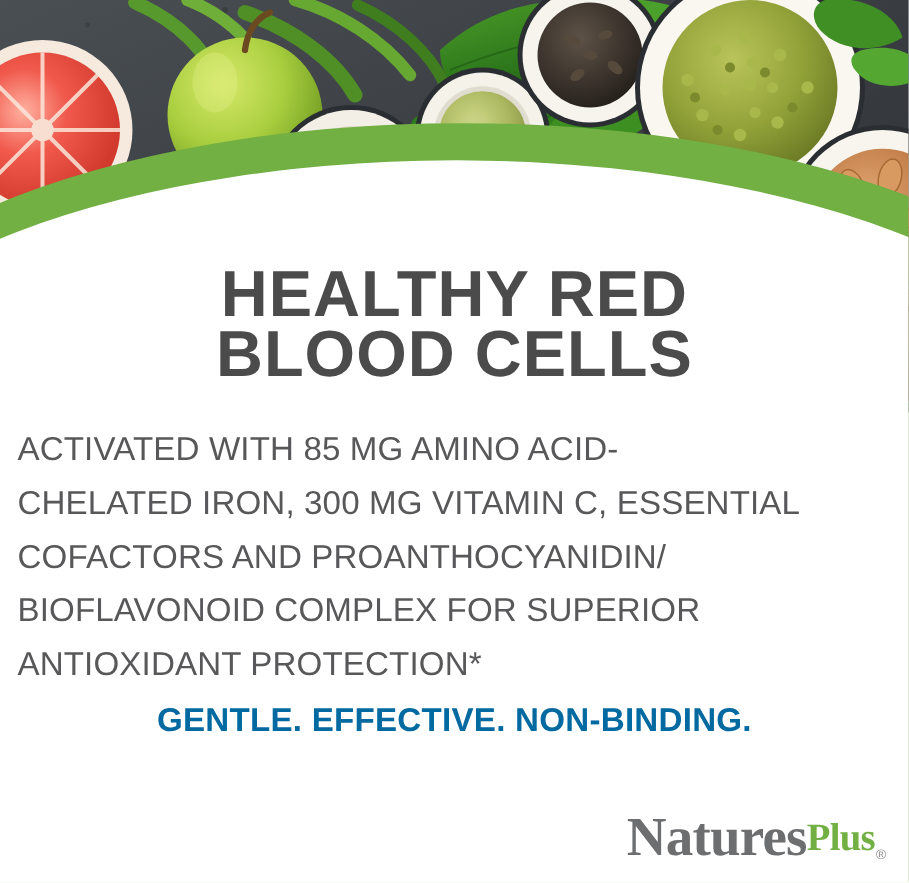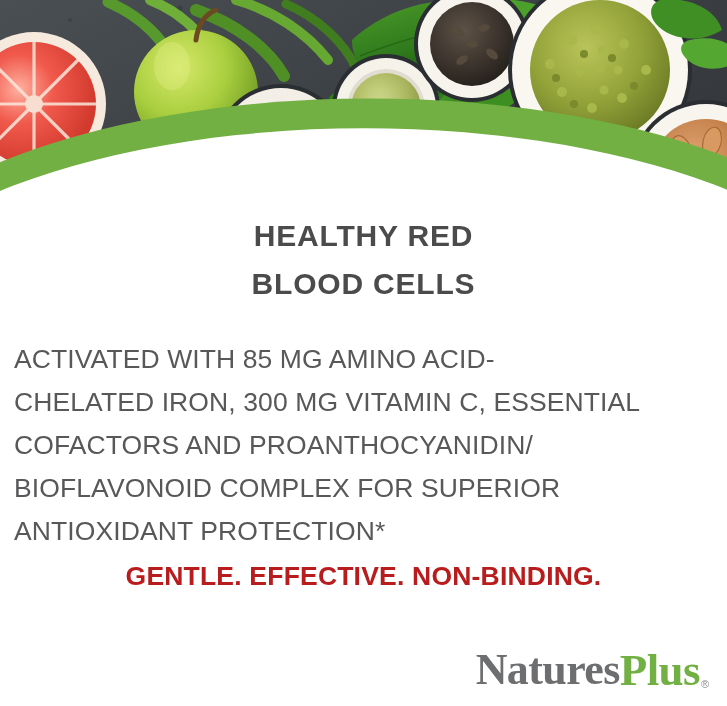--- a/index.html
+++ b/index.html
@@ -41,21 +41,21 @@
     width:727px; height:706px;
   }
 
   .headline{
     position:absolute;
     left:0; top:212px;
     width:727px;
     text-align:center;
     color:#4b4b4b;
     font-weight:bold;
-    font-size:30px;
+    font-size:52px;
     line-height:48px;
     letter-spacing:0.8px;
     font-stretch:condensed;
     white-space:pre-line;
   }
 
   .subcopy{
     position:absolute;
     left:14px; top:338px;
     width:699px;
@@ -65,21 +65,21 @@
     line-height:43px;
     letter-spacing:0.1px;
     white-space:pre-line;
   }
 
   .tagline{
     position:absolute;
     left:0; top:559px;
     width:727px;
     text-align:center;
-    color:#b91c1c;
+    color:#0369a1;
     font-weight:bold;
     font-size:26.5px;
     line-height:34px;
     letter-spacing:0.2px;
   }
 
   
   #logo{
     position:absolute;
     right:18px;
@@ -92,21 +92,21 @@
   #logo .lg-natures{
     font-family:"Liberation Serif", serif;
     font-size:44px;
     font-weight:700;
     color:#6d6e70;
     letter-spacing:-0.6px;
     line-height:48px;
   }
   #logo .lg-plus{
     font-family:"Liberation Serif", serif;
-    font-size:45px;
+    font-size:31px;
     font-weight:700;
     color:#72b043;
     letter-spacing:-0.6px;
     line-height:48px;
   }
   #logo .lg-reg{
     font-family:"Liberation Sans", sans-serif;
     font-size:11px;
     color:#8c8c8c;
     line-height:14px;

